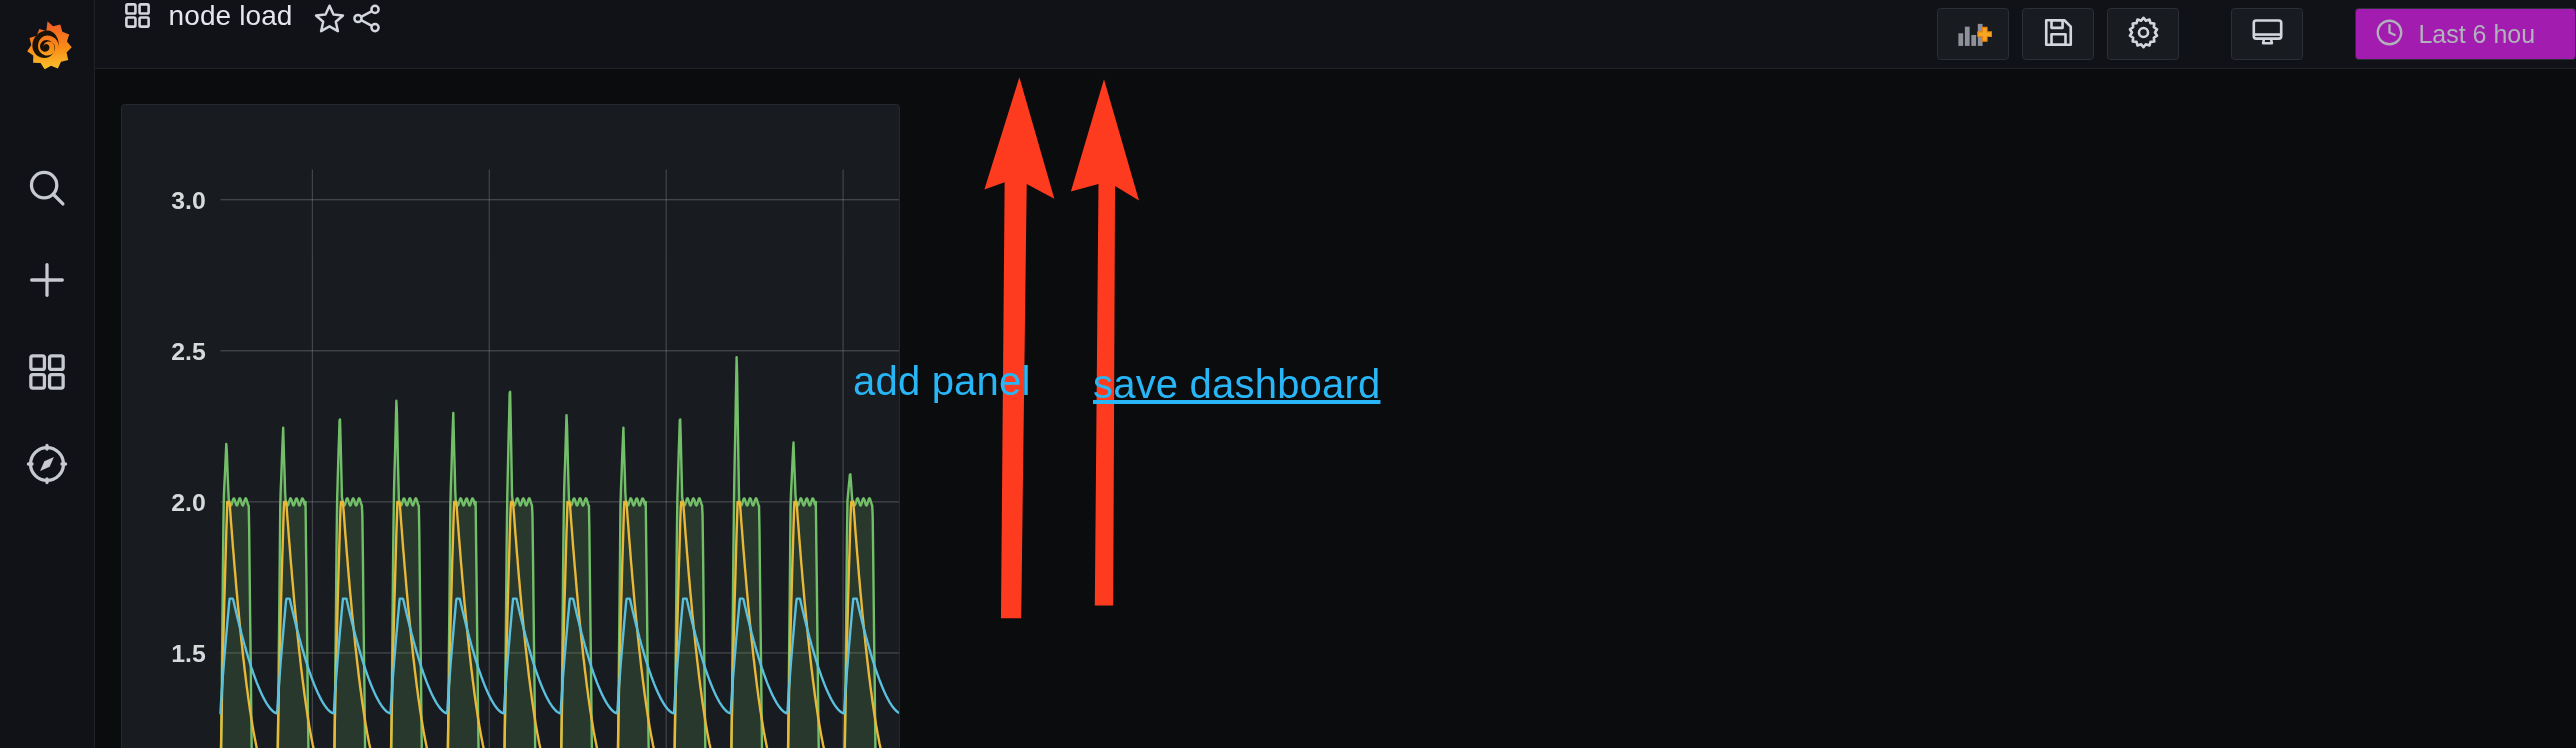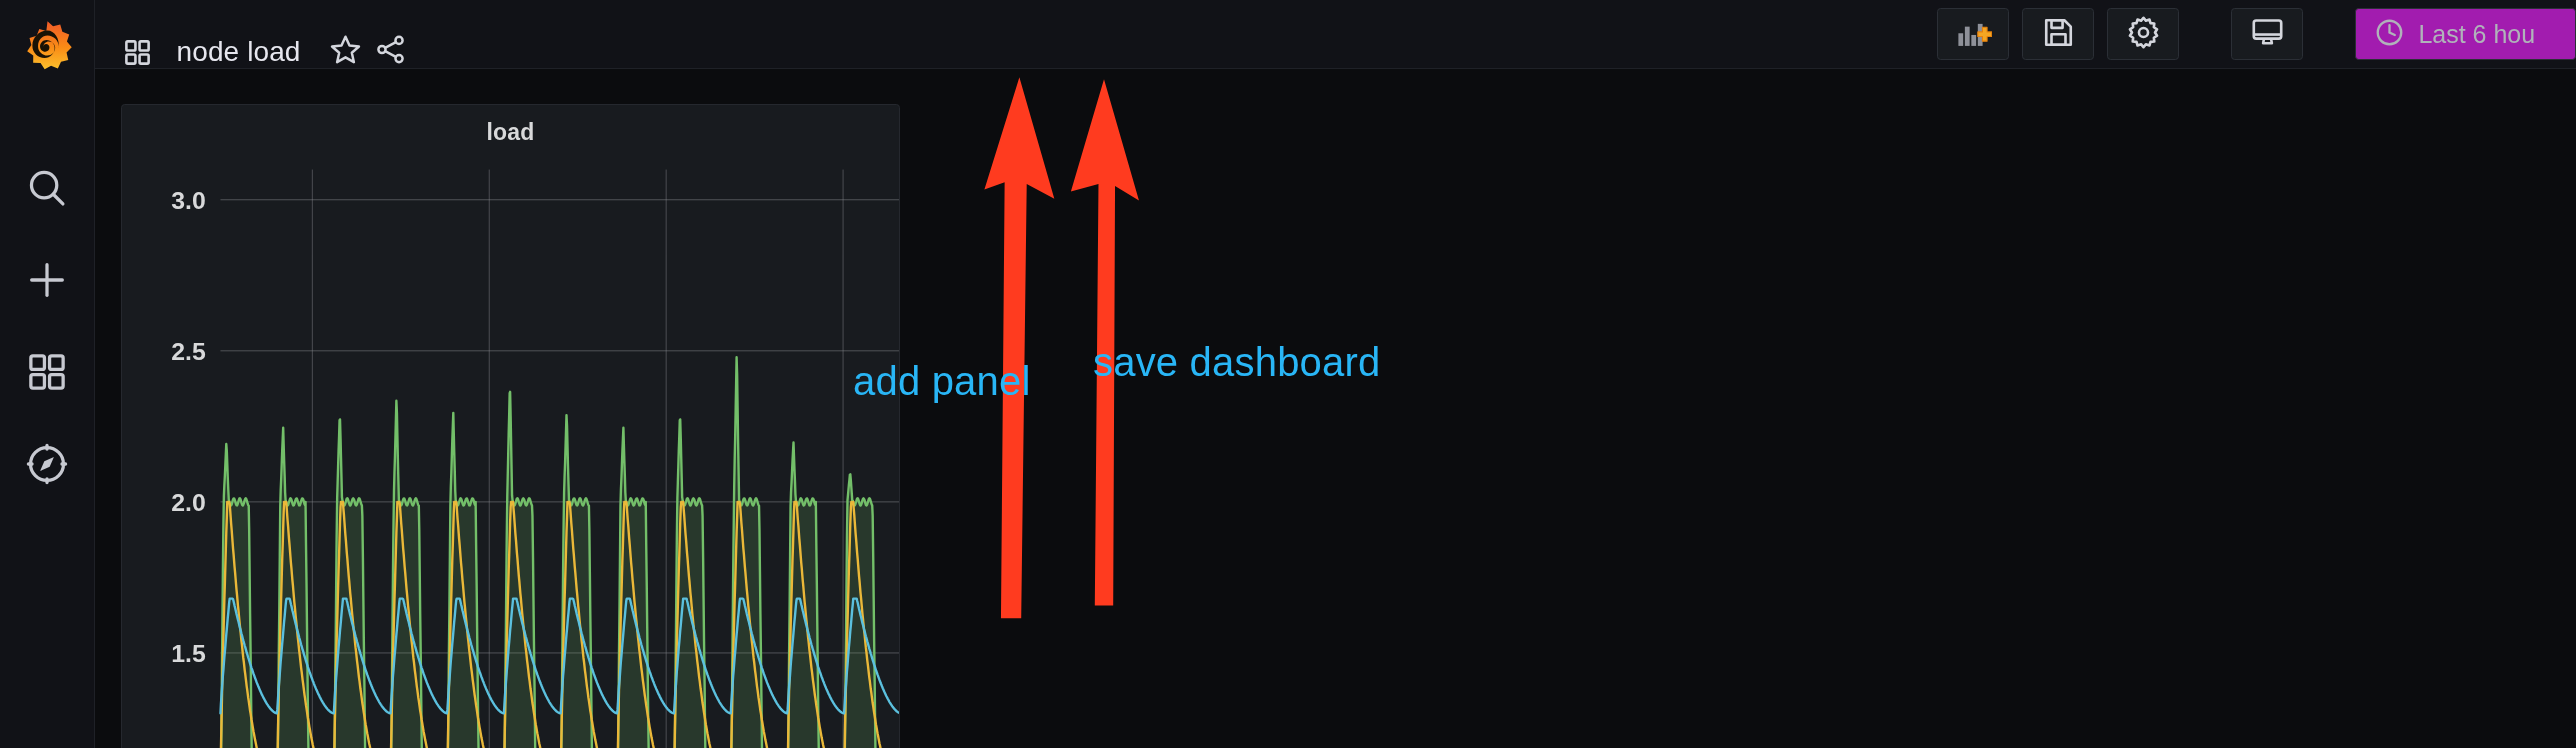--- a/index.html
+++ b/index.html
@@ -35,21 +35,21 @@
   #sidebar .navitem svg{ display:block; }
 
   
   #header{
     position:absolute; left:95px; top:0; right:0; height:69px;
     background:#111217;
     border-bottom:0.9px solid #1f2127;
     display:flex; align-items:center;
   }
   #header-left{
-    display:flex; align-items:flex-end; gap:8px;
+    display:flex; align-items:flex-start; gap:0;
     padding-left:27px; height:100%;
   }
   .dash-icon{ width:31px; height:31px; display:flex; align-items:center; justify-content:center; }
   #dash-title{
     font-size:28px; font-weight:400; color:#e6e6ee;
     margin-left:15.6px; margin-right:18.4px; white-space:nowrap;
     letter-spacing:0.1px;
   }
   .hdr-icon-btn{
     width:37px; height:37px;
@@ -110,21 +110,21 @@
   
   .anno-text{
     position:absolute;
     font-size:40px;
     color:#29b6f6;
     white-space:nowrap;
     font-weight:400;
     letter-spacing:0.2px;
   }
   #anno-add-panel{ left:853px; top:359px; }
-  #anno-save-dash{ left:1093px; top:340px; }
+  #anno-save-dash{ left:1093px; top:362px;text-decoration:underline; }
 
   #anno-arrows{
     position:absolute; left:0; top:0; width:2576px; height:749px;
     pointer-events:none;
   }
 </style>
 </head>
 <body>
 
 <div id="sidebar">
@@ -269,21 +269,20 @@
           <polyline points="12,6.4 12,12 16.1,13.9"></polyline>
         </svg>
       </span>
       <span class="tp-label">Last 6 hou</span>
     </div>
 
   </div>
 </div>
 
 <div id="panel">
-  <div id="panel-title">load</div>
 
   <div id="plot-wrap">
     <svg id="plot-svg" width="779" height="651" viewBox="0 0 847 708">
         <line x1="107" y1="50.85714285714288" x2="847" y2="50.85714285714288" stroke="#888a90" stroke-width="1" opacity="0.55"></line>
         <text x="91" y="60.85714285714288" text-anchor="end" fill="#d8d9da" font-size="27" font-weight="700" font-family="&quot;Liberation Sans&quot;, sans-serif">3.0</text>
         <line x1="107" y1="215.14285714285717" x2="847" y2="215.14285714285717" stroke="#888a90" stroke-width="1" opacity="0.55"></line>
         <text x="91" y="225.14285714285717" text-anchor="end" fill="#d8d9da" font-size="27" font-weight="700" font-family="&quot;Liberation Sans&quot;, sans-serif">2.5</text>
         <line x1="107" y1="379.42857142857144" x2="847" y2="379.42857142857144" stroke="#888a90" stroke-width="1" opacity="0.55"></line>
         <text x="91" y="389.42857142857144" text-anchor="end" fill="#d8d9da" font-size="27" font-weight="700" font-family="&quot;Liberation Sans&quot;, sans-serif">2.0</text>
         <line x1="107" y1="543.7142857142857" x2="847" y2="543.7142857142857" stroke="#888a90" stroke-width="1" opacity="0.55"></line>

